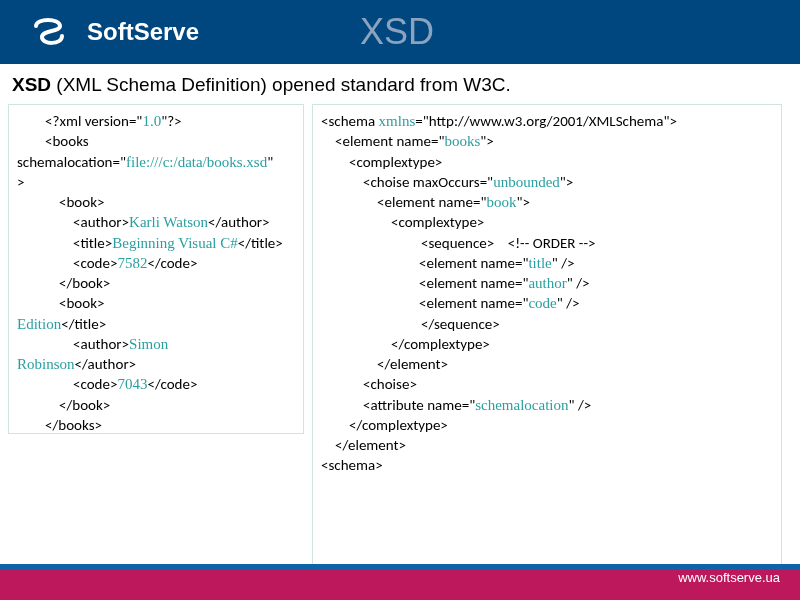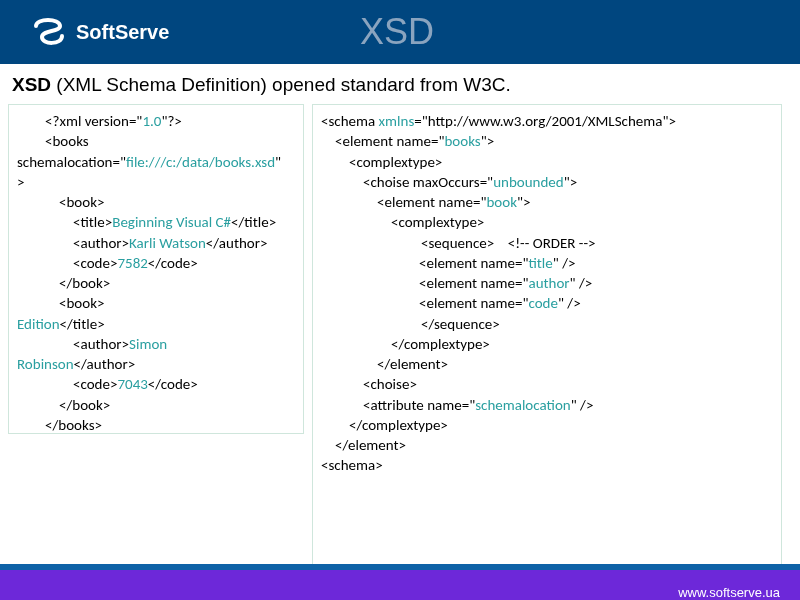--- a/index.html
+++ b/index.html
@@ -1,36 +1,36 @@
 <!DOCTYPE html>
 <html><head>
 <meta charset="utf-8">
 <style>
   * { margin:0; padding:0; box-sizing:border-box; }
   body { width:800px; height:600px; font-family:Arial,Helvetica,sans-serif; background:#fff; position:relative; overflow:hidden; }
   .header { background:#00467f; height:64px; width:100%; display:flex; align-items:center; color:#fff; }
   .logo-wrap { display:flex; align-items:center; margin-left:30px; width:330px; }
   .logo-icon { width:36px; height:36px; margin-right:10px; }
-  .logo-text { font-size:20px; font-weight:bold; color:#fff; }
+  .logo-text { font-size:24px; font-weight:bold; color:#fff;margin-left:11px; }
   .slide-title { font-size:36px; color:#8aa4bf; font-weight:400; flex:1; }
   .subtitle { font-size:19px; color:#000; margin:10px 0 8px 12px; }
   .subtitle b { font-weight:bold; }
   .panels { display:flex; gap:8px; padding:0 8px; }
   .panel { border:1px solid #cfe6dc; padding:6px 8px; font-family:Calibri,Arial,sans-serif; font-size:15px; line-height:1.35; color:#000; }
   .panel.left  { width:296px; height:330px; }
   .panel.right { width:470px; height:561px; }
   .ind1 { margin-left:14px; }
   .ind2 { margin-left:28px; }
   .ind3 { margin-left:42px; }
   .ind4 { margin-left:56px; }
   .ind5 { margin-left:70px; }
   .ind6 { margin-left:100px; }
   .ind7 { margin-left:98px; }
-  .v { color:#2a9fa0; }
-  .footer { position:absolute; bottom:0; left:0; right:0; height:30px; background:#6d28d9; color:#fff; display:flex; align-items:flex-end; justify-content:flex-end; padding-right:20px; font-size:13px; }
+  .v { color:#2a9fa0;font-family:Liberation Serif, serif; }
+  .footer { position:absolute; bottom:0; left:0; right:0; height:30px; background:#be185d; color:#fff; display:flex; align-items:flex-start; justify-content:flex-end; padding-right:20px; font-size:13px; }
   .footer::before { content:""; position:absolute; top:-6px; left:0; right:0; height:6px; background:#0e62a7; }
 </style>
 </head>
 <body>
 
 <div class="header">
   <div class="logo-wrap">
     <svg class="logo-icon" viewBox="0 0 36 36">
       <path d="M6 12 C6 4,30 4,30 12 C30 18,12 16,12 23 C12 31,32 31,32 22" stroke="#fff" stroke-width="4" fill="none" stroke-linecap="round"></path>
     </svg>
@@ -43,22 +43,22 @@
   <b>XSD</b><span> (XML Schema Definition) opened standard from W3C.</span>
 </div>
 
 <div class="panels">
 
   <div class="panel left">
     <div class="ind2"><span>&lt;?xml version="</span><span class="v">1.0</span><span>"?&gt;</span></div>
     <div class="ind2">&lt;books</div>
     <div><span>schemalocation="</span><span class="v">file:///c:/data/books.xsd</span><span>"</span><br><span>&gt;</span></div>
     <div class="ind3">&lt;book&gt;</div>
+    <div class="ind4"><span>&lt;author&gt;</span><span class="v">Karli Watson</span><span>&lt;/author&gt;</span></div>
     <div class="ind4"><span>&lt;title&gt;</span><span class="v">Beginning Visual C#</span><span>&lt;/title&gt;</span></div>
-    <div class="ind4"><span>&lt;author&gt;</span><span class="v">Karli Watson</span><span>&lt;/author&gt;</span></div>
     <div class="ind4"><span>&lt;code&gt;</span><span class="v">7582</span><span>&lt;/code&gt;</span></div>
     <div class="ind3">&lt;/book&gt;</div>
     <div class="ind3">&lt;book&gt;</div>
     <div><span class="v">Edition</span><span>&lt;/title&gt;</span></div>
     <div class="ind4"><span>&lt;author&gt;</span><span class="v">Simon </span></div>
     <div><span class="v">Robinson</span><span>&lt;/author&gt;</span></div>
     <div class="ind4"><span>&lt;code&gt;</span><span class="v">7043</span><span>&lt;/code&gt;</span></div>
     <div class="ind3">&lt;/book&gt;</div>
     <div class="ind2">&lt;/books&gt;</div>
   </div>

